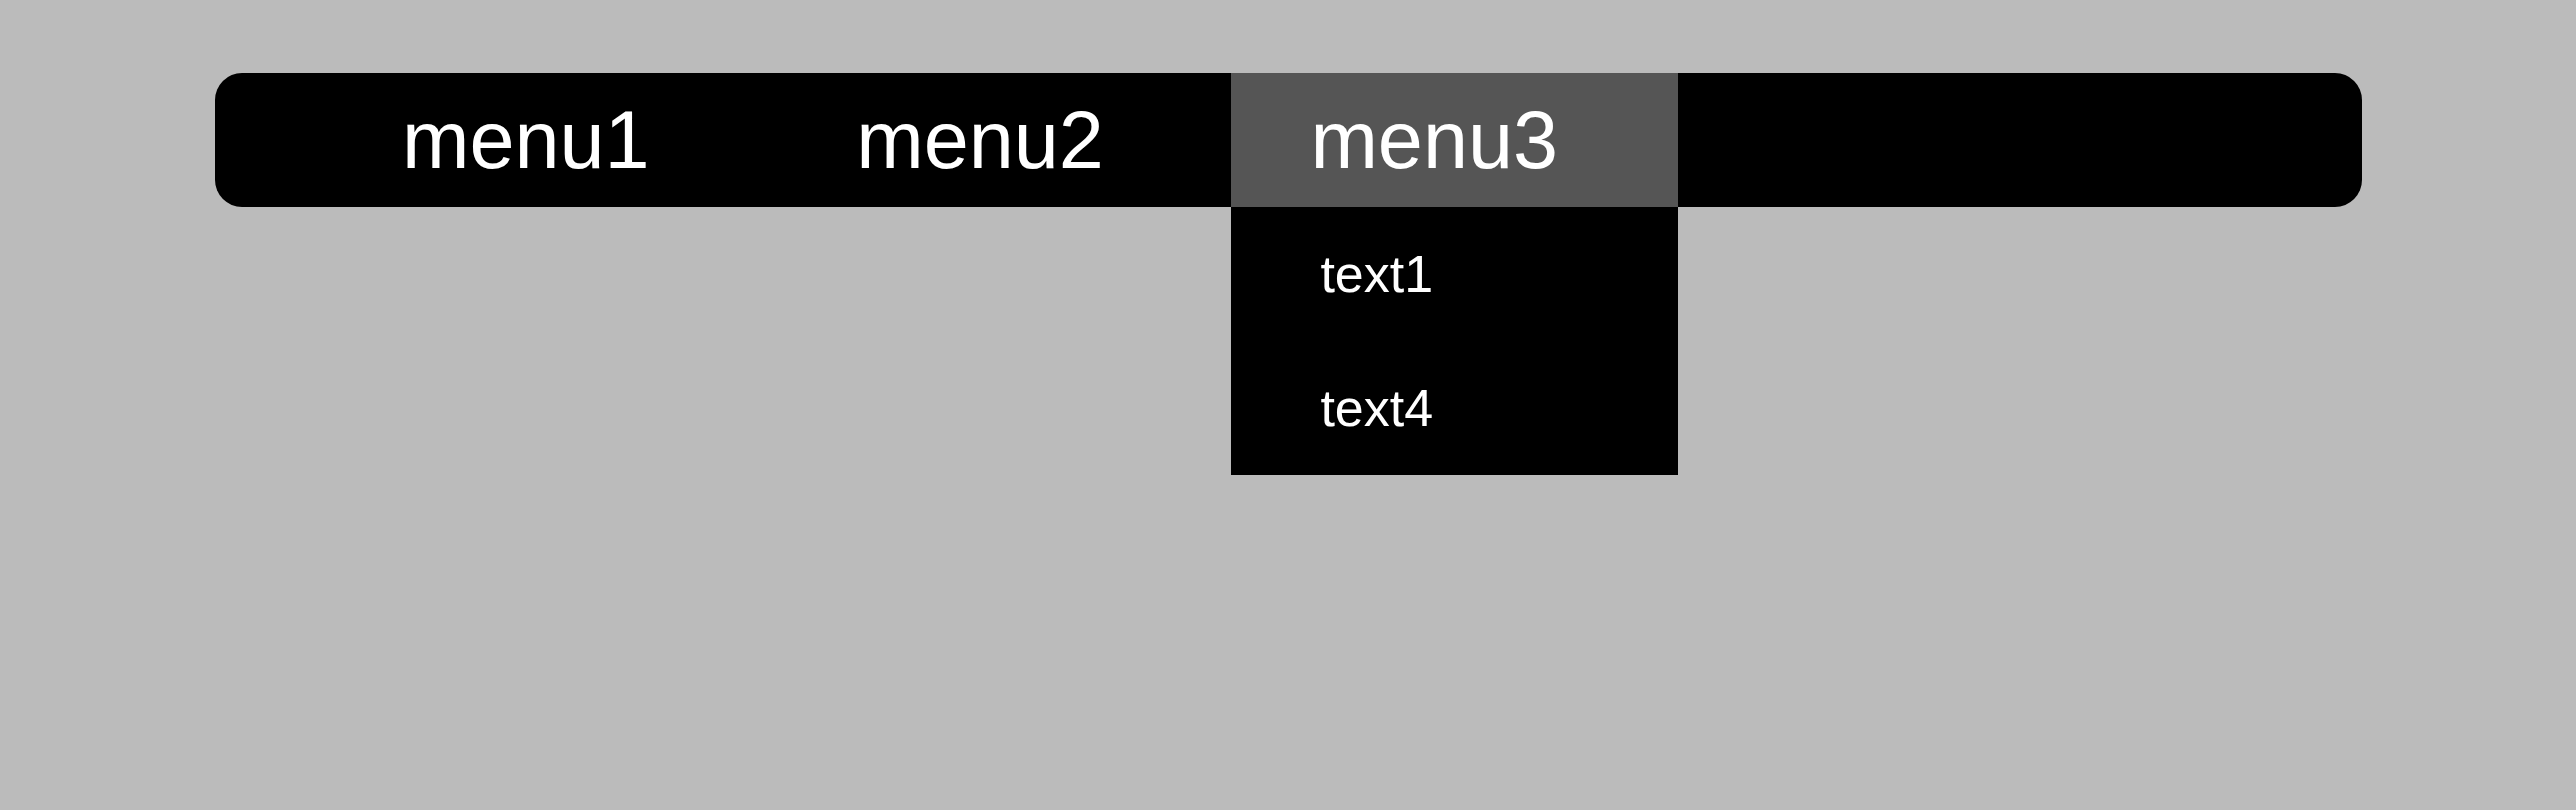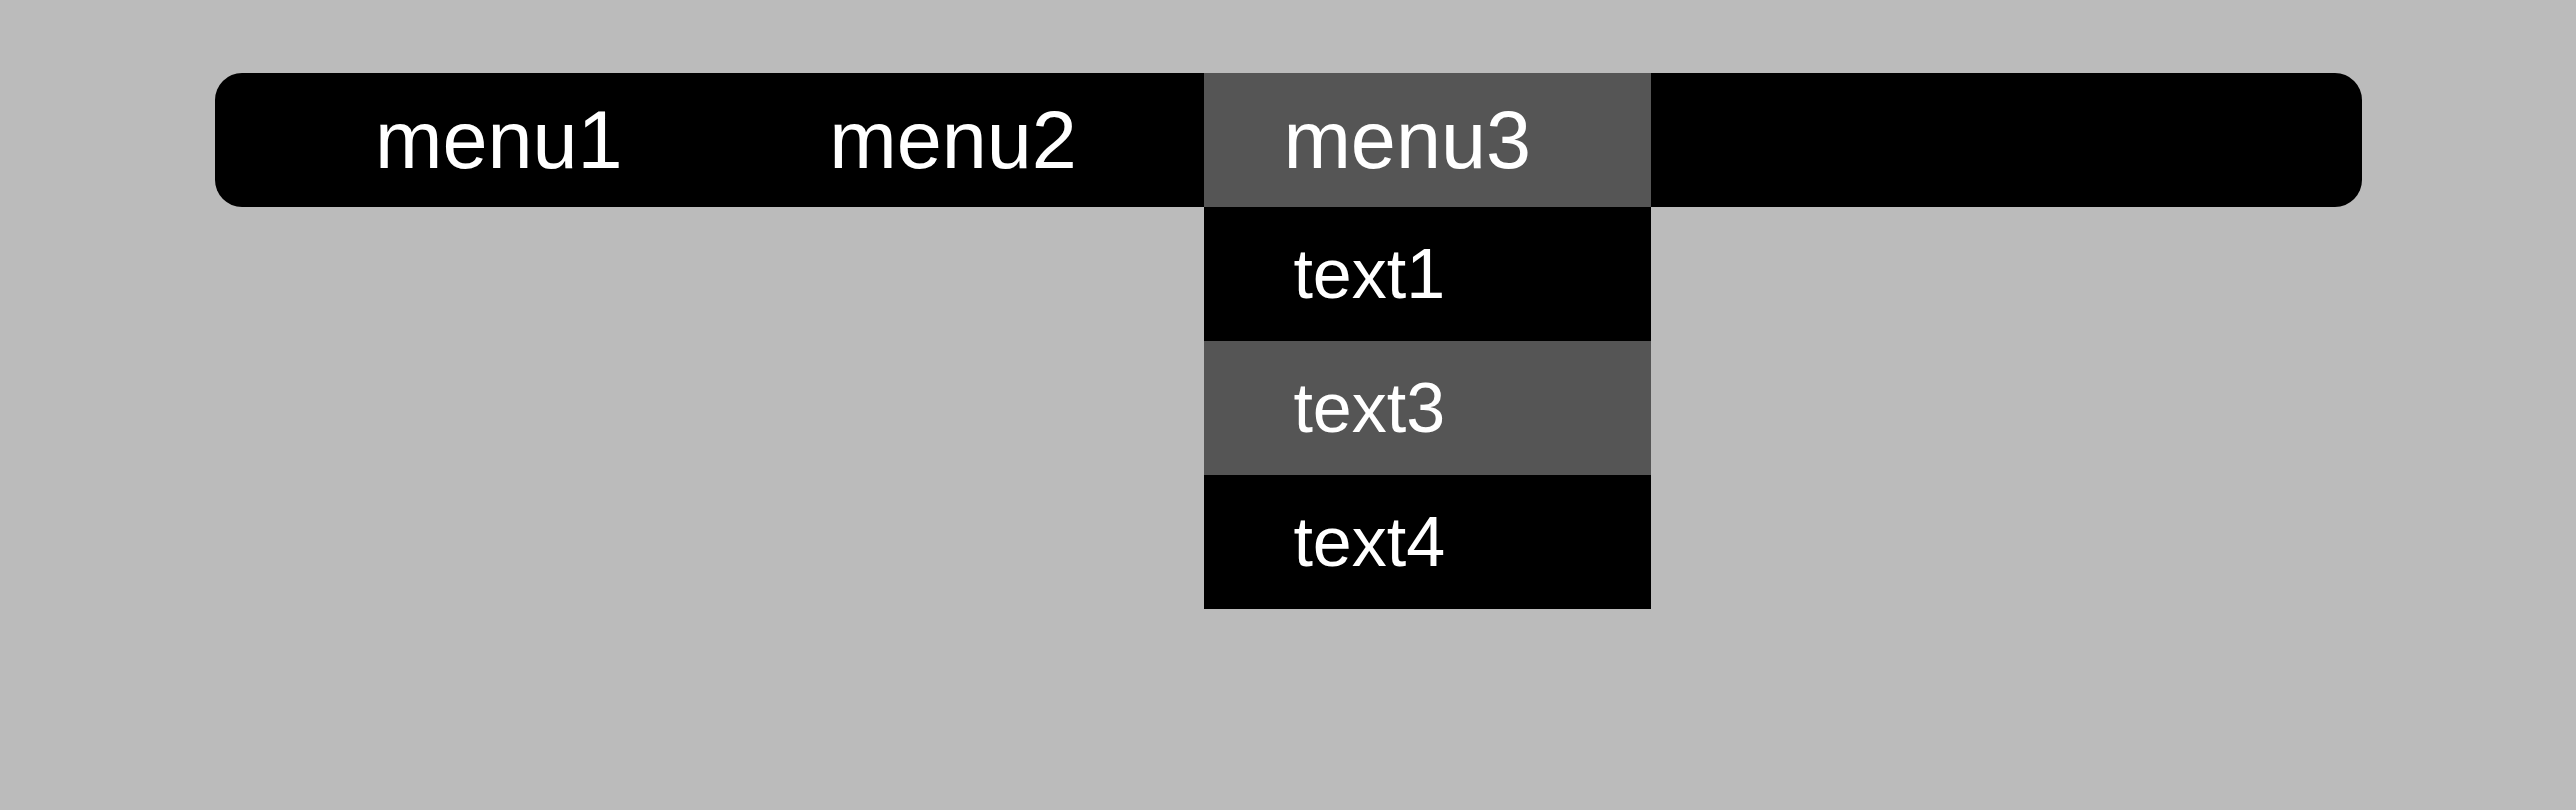--- a/index.html
+++ b/index.html
@@ -18,21 +18,21 @@
     left: 215px;
     top: 73px;
     width: 2147px;
     height: 134px;
     background: var(--bar-bg, #000000);
     border-radius: 27px;
   }
   ul.menu {
     list-style: none;
     margin: 0;
-    padding: 0 0 0 81px;
+    padding: 0 0 0 108px;
     height: 134px;
     display: flex;
     gap: 7.2px;
   }
   li.menu-item {
     position: relative;
     box-sizing: border-box;
     width: 447px;
     height: 134px;
     line-height: 134px;
@@ -54,41 +54,40 @@
     top: 134px;
     width: 447px;
     background: var(--bar-bg, #000000);
   }
   li.dropdown-item {
     box-sizing: border-box;
     width: 100%;
     height: 134px;
     line-height: 134px;
     padding-left: 89px;
-    font-size: 70px;
+    font-size: 52px;
     color: var(--text-color, #ffffff);
     white-space: nowrap;
     cursor: default;
   }
   li.dropdown-item.active {
     background: var(--highlight-bg, #555555);
   }
 </style>
 </head>
 <body>
 
 <div>
   <nav class="menubar">
     <ul class="menu">
       <li class="menu-item">menu1</li>
       <li class="menu-item">menu2</li>
       <li class="menu-item active">
         <span>menu3</span>
         <ul class="dropdown">
           <li class="dropdown-item">text1</li>
-          <li class="dropdown-item active">text3</li>
           <li class="dropdown-item">text4</li>
         </ul>
       </li>
     </ul>
   </nav>
 </div>
 
 
 </body></html>

